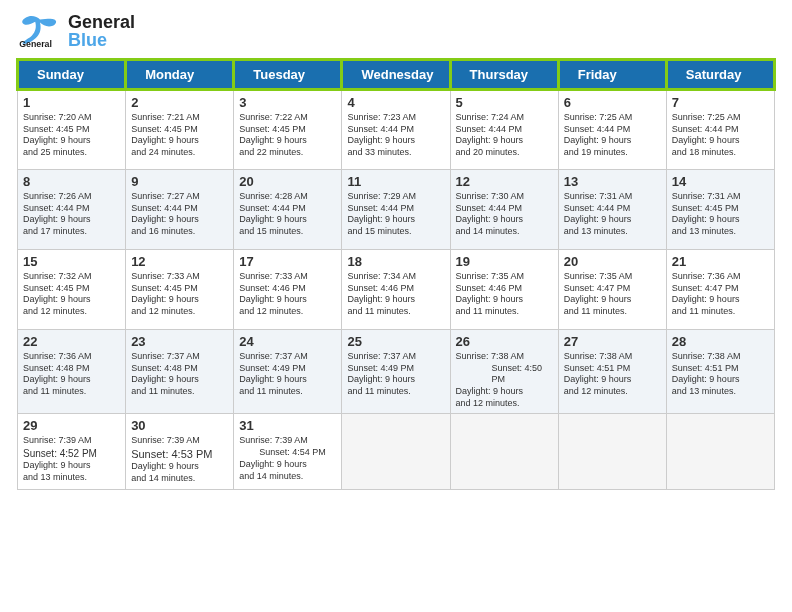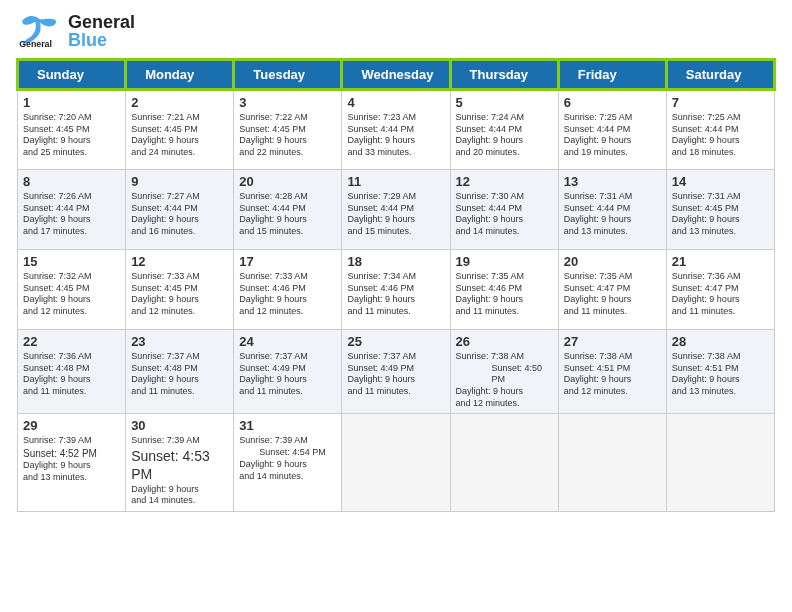--- a/index.html
+++ b/index.html
@@ -329,21 +329,21 @@
           <td>
             <span class="day-num">29</span>
             <span style="display: block; font-size: 9px; line-height: 1.3;">Sunrise: 7:39 AM</span>
             <span style="display: block; font-size: 10px; line-height: 1.3;">Sunset: 4:52 PM</span>
             <span style="display: block; font-size: 9px; line-height: 1.3;">Daylight: 9 hours</span>
             <span style="display: block; font-size: 9px; line-height: 1.3;">and 13 minutes.</span>
           </td>
           <td>
             <span class="day-num">30</span>
             <span style="display: block; font-size: 9px; line-height: 1.3;">Sunrise: 7:39 AM</span>
-            <span style="display: block; font-size: 14px; line-height: 1.3;">Sunset: 4:53 PM</span>
+            <span style="display: block; font-size: 11px; line-height: 1.3;">Sunset: 4:53 PM</span>
             <span style="display: block; font-size: 9px; line-height: 1.3;">Daylight: 9 hours</span>
             <span style="display: block; font-size: 9px; line-height: 1.3;">and 14 minutes.</span>
           </td>
           <td>
             <span class="day-num">31</span>
             <span style="display: block; font-size: 9px; line-height: 1.3;">Sunrise: 7:39 AM</span>
             <span style="display: block; font-size: 9px; line-height: 1.3; margin-left: 20px;">Sunset: 4:54 PM</span>
             <span style="display: block; font-size: 9px; line-height: 1.3;">Daylight: 9 hours</span>
             <span style="display: block; font-size: 9px; line-height: 1.3;">and 14 minutes.</span>
           </td>

